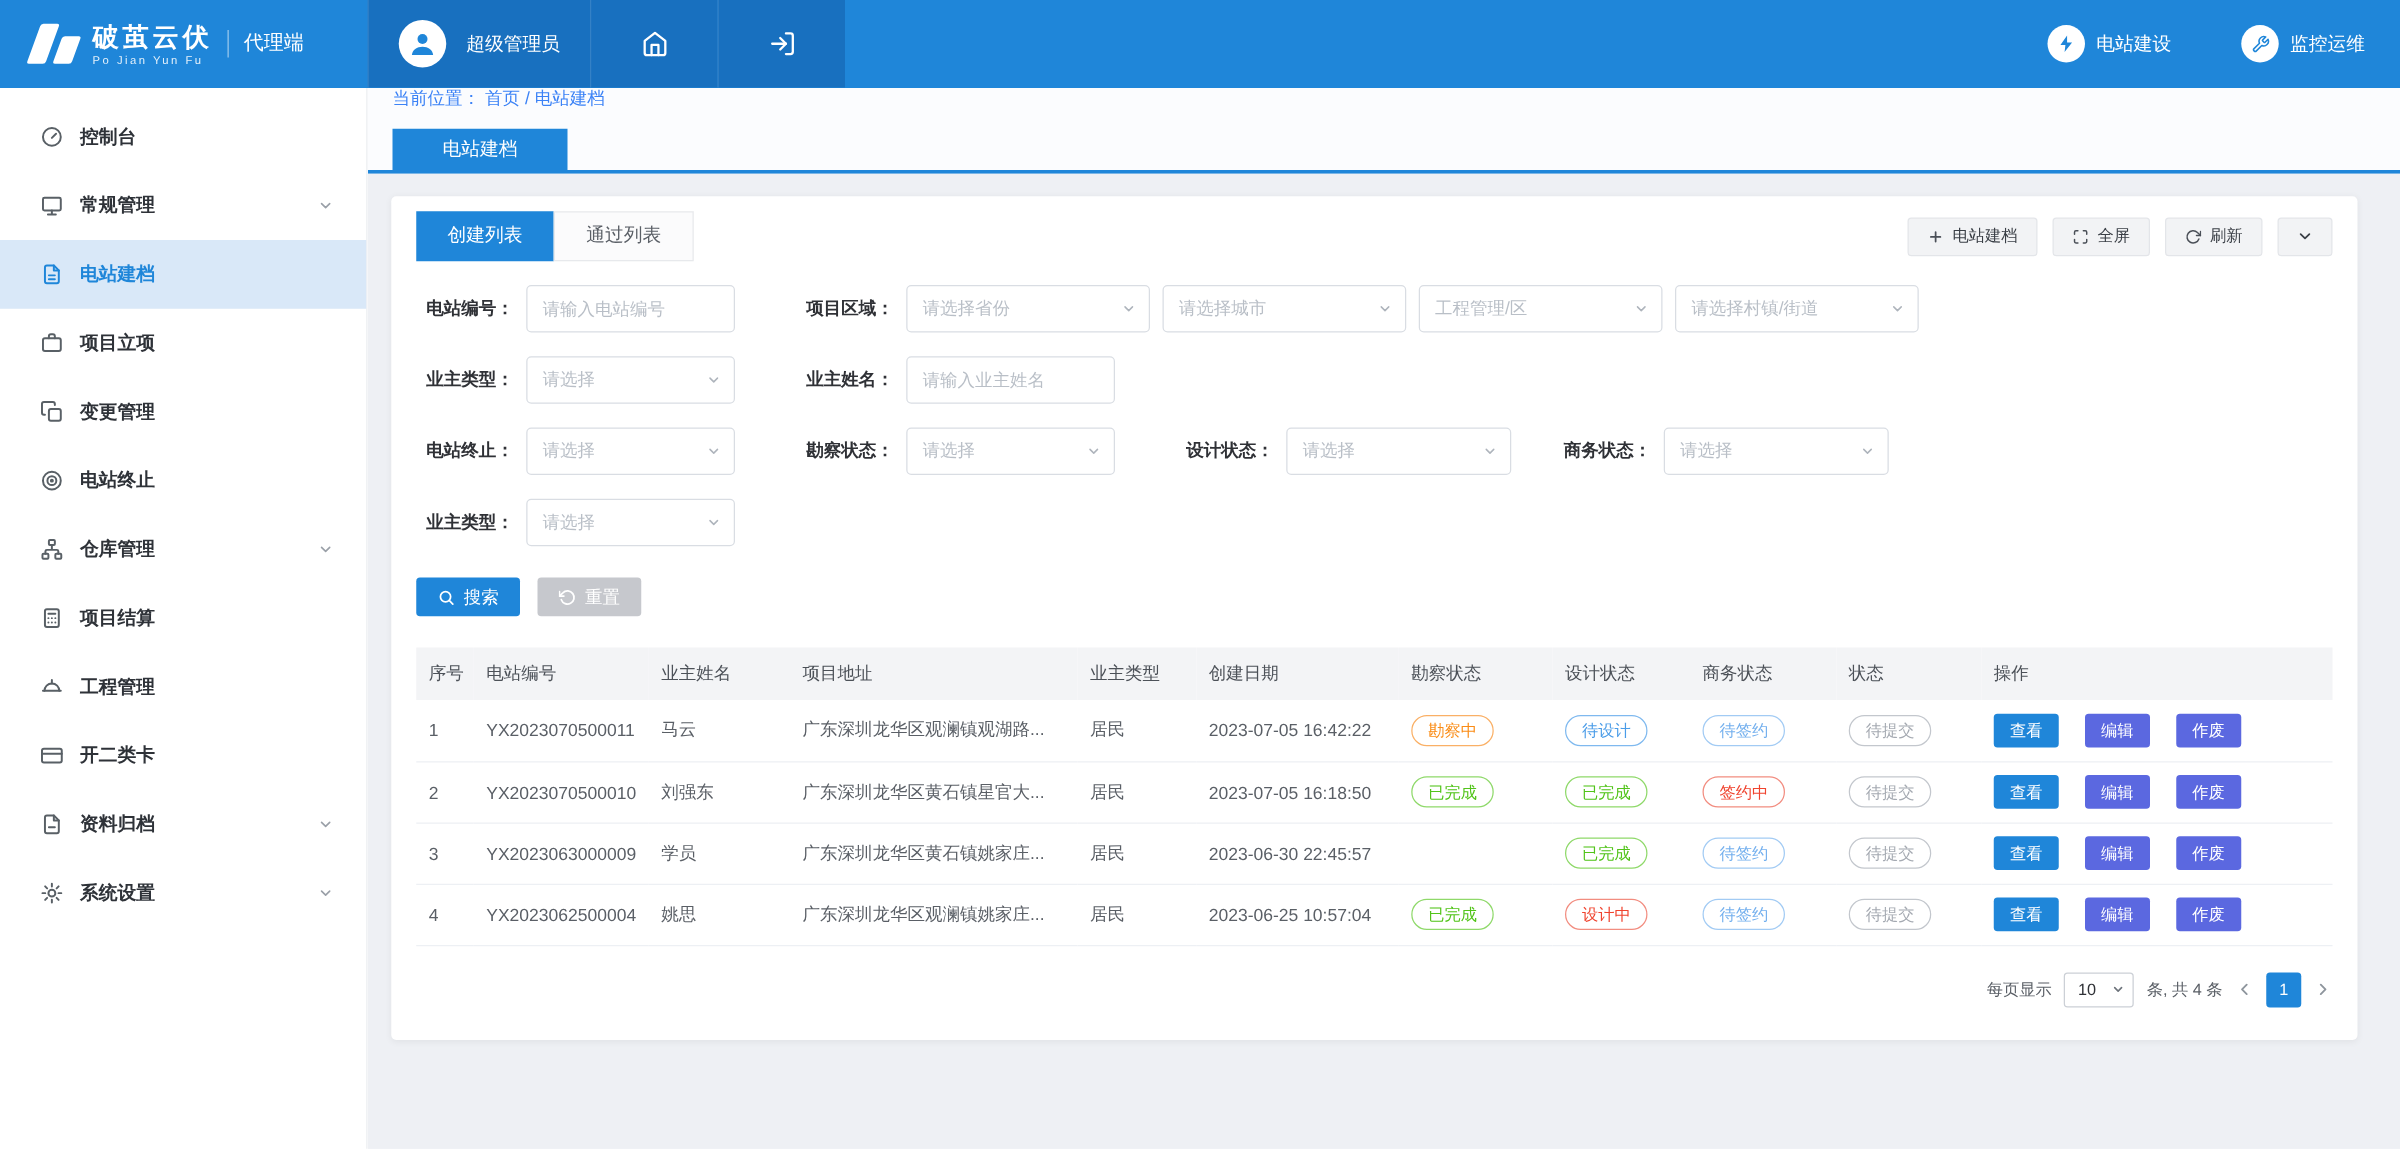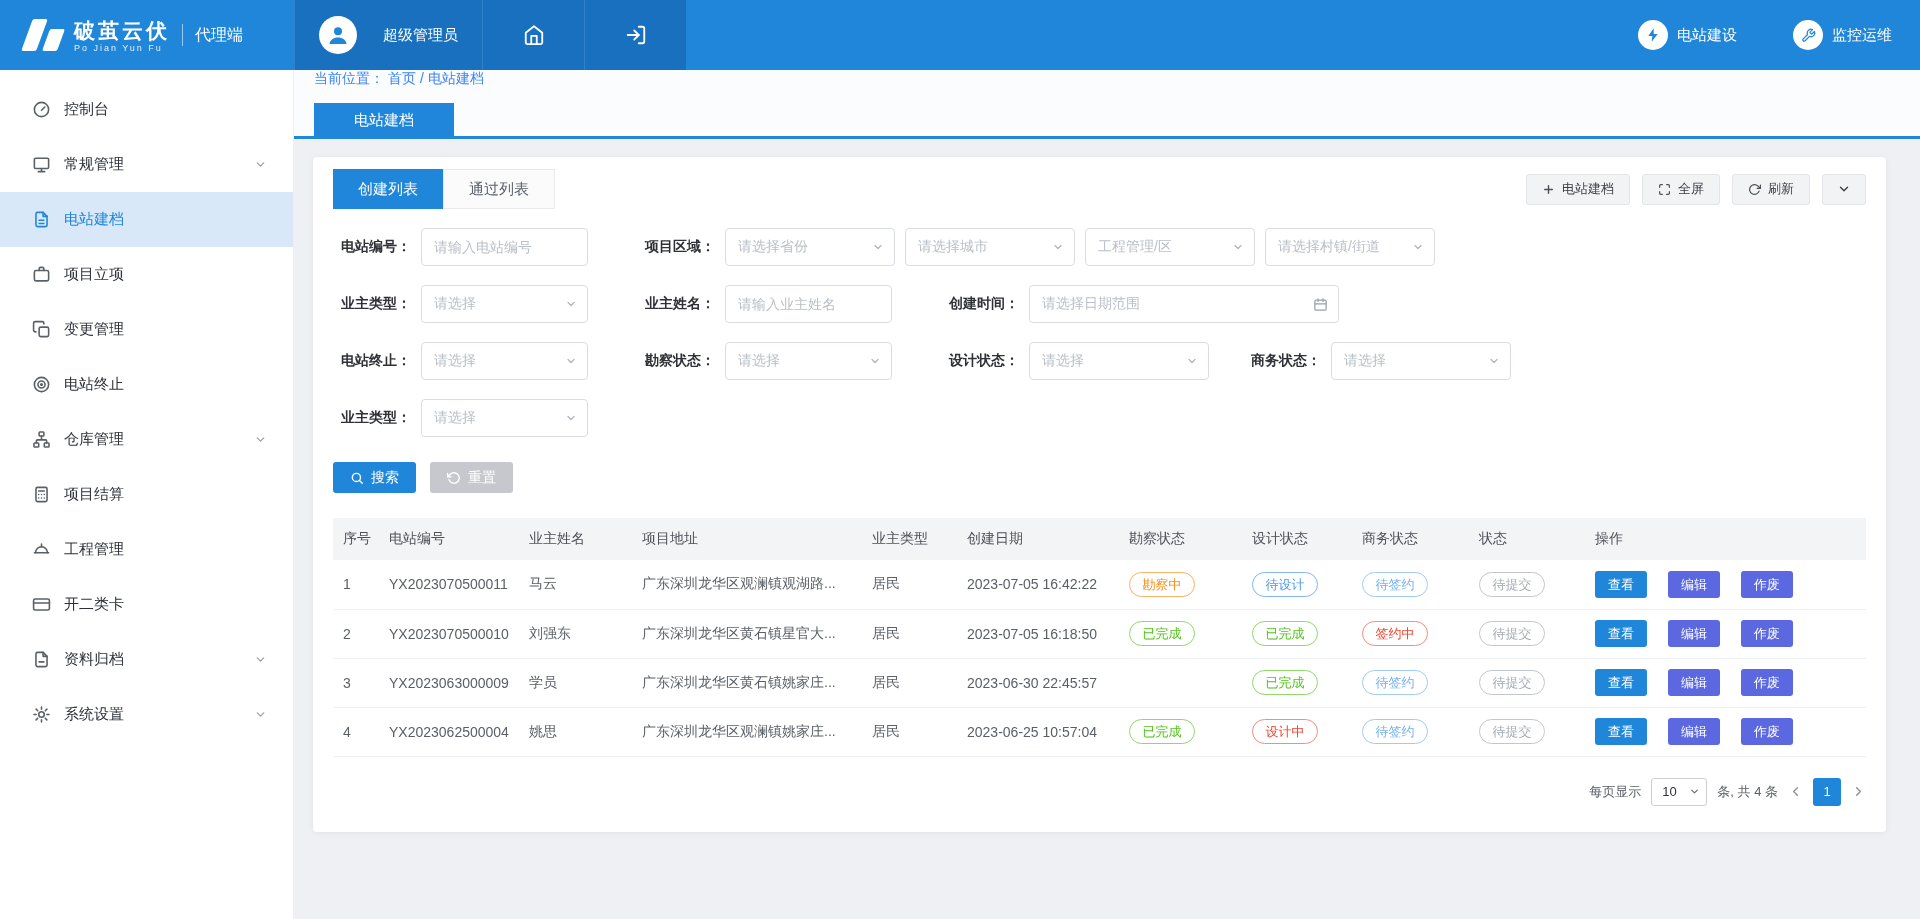--- a/index.html
+++ b/index.html
@@ -11,31 +11,31 @@
   .app-header{position:fixed;top:0;left:0;width:1920px;height:70px;background:#1f86d9;display:flex;align-items:stretch;color:#fff;z-index:20}
   .logo-area{width:294px;display:flex;align-items:center;padding-left:22px;flex:none}
   .logo-mark{position:relative;width:42px;height:34px;margin-right:10px;flex:none}
   .logo-mark i{position:absolute;background:#fff;width:15px;border-radius:2px;transform:skewX(-20deg)}
   .logo-mark i.b1{left:5px;top:1px;height:32px}
   .logo-mark i.b2{left:24px;top:11px;height:22px}
   .logo-text .t{font-size:21px;font-weight:bold;letter-spacing:3px;line-height:25px;white-space:nowrap}
   .logo-text .s{font-size:9px;letter-spacing:2px;opacity:.88;white-space:nowrap}
   .portal{margin-left:12px;padding-left:12px;border-left:1px solid rgba(255,255,255,.55);font-size:16px;height:22px;line-height:22px;align-self:center;white-space:nowrap}
   .seg{background:#1870bf;display:flex;align-items:center;justify-content:center;border-left:1px solid rgba(255,255,255,.12);cursor:pointer}
-  .seg-user{padding:0 24px;gap:26px}
+  .seg-user{padding:0 24px;gap:16px}
   .avatar{width:38px;height:38px;border-radius:50%;background:#fff;color:#1f86d9;display:flex;align-items:center;justify-content:center;overflow:hidden}
   .seg-user .name{font-size:15px;white-space:nowrap}
   .seg-icon{width:102px}
   .header-right{margin-left:auto;display:flex;align-items:center;gap:56px;padding-right:28px}
   .hnav{display:flex;align-items:center;gap:9px;font-size:15px;cursor:pointer;white-space:nowrap}
   .hnav .circ{width:30px;height:30px;border-radius:50%;background:#fff;color:#1f86d9;display:flex;align-items:center;justify-content:center;flex:none}
 
   
   .sidebar{position:fixed;top:70px;left:0;width:294px;height:849px;background:#fff;padding-top:12px;border-right:1px solid #eceef1;z-index:10}
-  .side-item{height:55px;display:flex;align-items:center;padding:0 26px 0 32px;font-size:15px;font-weight:400;color:#2e3238;cursor:pointer}
+  .side-item{height:55px;display:flex;align-items:center;padding:0 26px 0 32px;font-size:15px;font-weight:700;color:#2e3238;cursor:pointer}
   .side-item .s-ico{margin-right:13px;color:#596066;flex:none}
   .side-item .chev{margin-left:auto;color:#9aa0a8}
   .side-item.active{background:#d9e8f8;color:#1f86d9}
   .side-item.active .s-ico{color:#1f86d9}
 
   
   .main{margin-left:294px;padding-top:70px;height:919px;display:flex;flex-direction:column}
   .main-top{background:#fbfcfe}
   .breadcrumb{padding:0 0 11px 20px;font-size:14px;color:#3b82f6}
   .breadcrumb span{margin-right:4px}
@@ -56,21 +56,21 @@
 
   
   .f-row{display:flex;align-items:center;margin-top:19px}
   .f-col{display:flex;align-items:center}
   .f-label{width:88px;text-align:right;font-size:14px;font-weight:700;color:#2f3136;flex:none;padding-right:10px;white-space:nowrap}
   .f-input,.f-select,.f-date{height:38px;border:1px solid #d9dde3;border-radius:4px;background:#fff;font-size:14px;color:#606266}
   .f-input{width:167px;padding:0 12px;outline:none;font-family:inherit}
   .f-input::placeholder{color:#b9bfc7}
   .f-select,.f-date{display:flex;align-items:center;justify-content:space-between;padding:0 10px 0 12px;cursor:pointer}
   .f-select{width:167px}
-  .f-select.w170{width:170px}
+  .f-select.w170{width:195px}
   .f-select.w180{width:180px}
   .f-date{width:310px}
   .f-select .ph,.f-date .ph{color:#b9bfc7;overflow:hidden;white-space:nowrap;text-overflow:ellipsis}
   .f-select .chev{color:#aeb4bc;flex:none;margin-left:6px}
   .f-date .cal{color:#9aa1a9;flex:none;margin-left:6px}
   .region-group{display:flex;gap:10px}
   .gap-49{margin-left:49px}
   .gap-34{margin-left:34px}
 
   .actions-row{margin-top:25px;display:flex;gap:14px}
@@ -364,30 +364,20 @@
             <div class="f-select">
               <span class="ph">请选择</span>
               <svg class="chev" width="12" height="12" viewBox="0 0 24 24" fill="none" stroke="currentColor" stroke-width="2.4" stroke-linecap="round" stroke-linejoin="round">
                   <polyline points="6 9 12 15 18 9"></polyline>
                 </svg>
             </div>
           </div>
           <div class="f-col gap-49">
             <span class="f-label">业主姓名：</span>
             <input class="f-input" placeholder="请输入业主姓名" style="">
-          </div>
-          <div class="f-col gap-49">
-            <span class="f-label">创建时间：</span>
-            <div class="f-date">
-              <span class="ph">请选择日期范围</span>
-              <svg class="cal" width="15" height="15" viewBox="0 0 24 24" fill="none" stroke="currentColor" stroke-width="2" stroke-linecap="round" stroke-linejoin="round">
-                  <rect x="3" y="5" width="18" height="16" rx="2"></rect>
-                  <path d="M16 3v4M8 3v4M3 11h18"></path>
-                </svg>
-            </div>
           </div>
         </div>
 
         <div class="f-row">
           <div class="f-col">
             <span class="f-label">电站终止：</span>
             <div class="f-select">
               <span class="ph">请选择</span>
               <svg class="chev" width="12" height="12" viewBox="0 0 24 24" fill="none" stroke="currentColor" stroke-width="2.4" stroke-linecap="round" stroke-linejoin="round">
                   <polyline points="6 9 12 15 18 9"></polyline>

